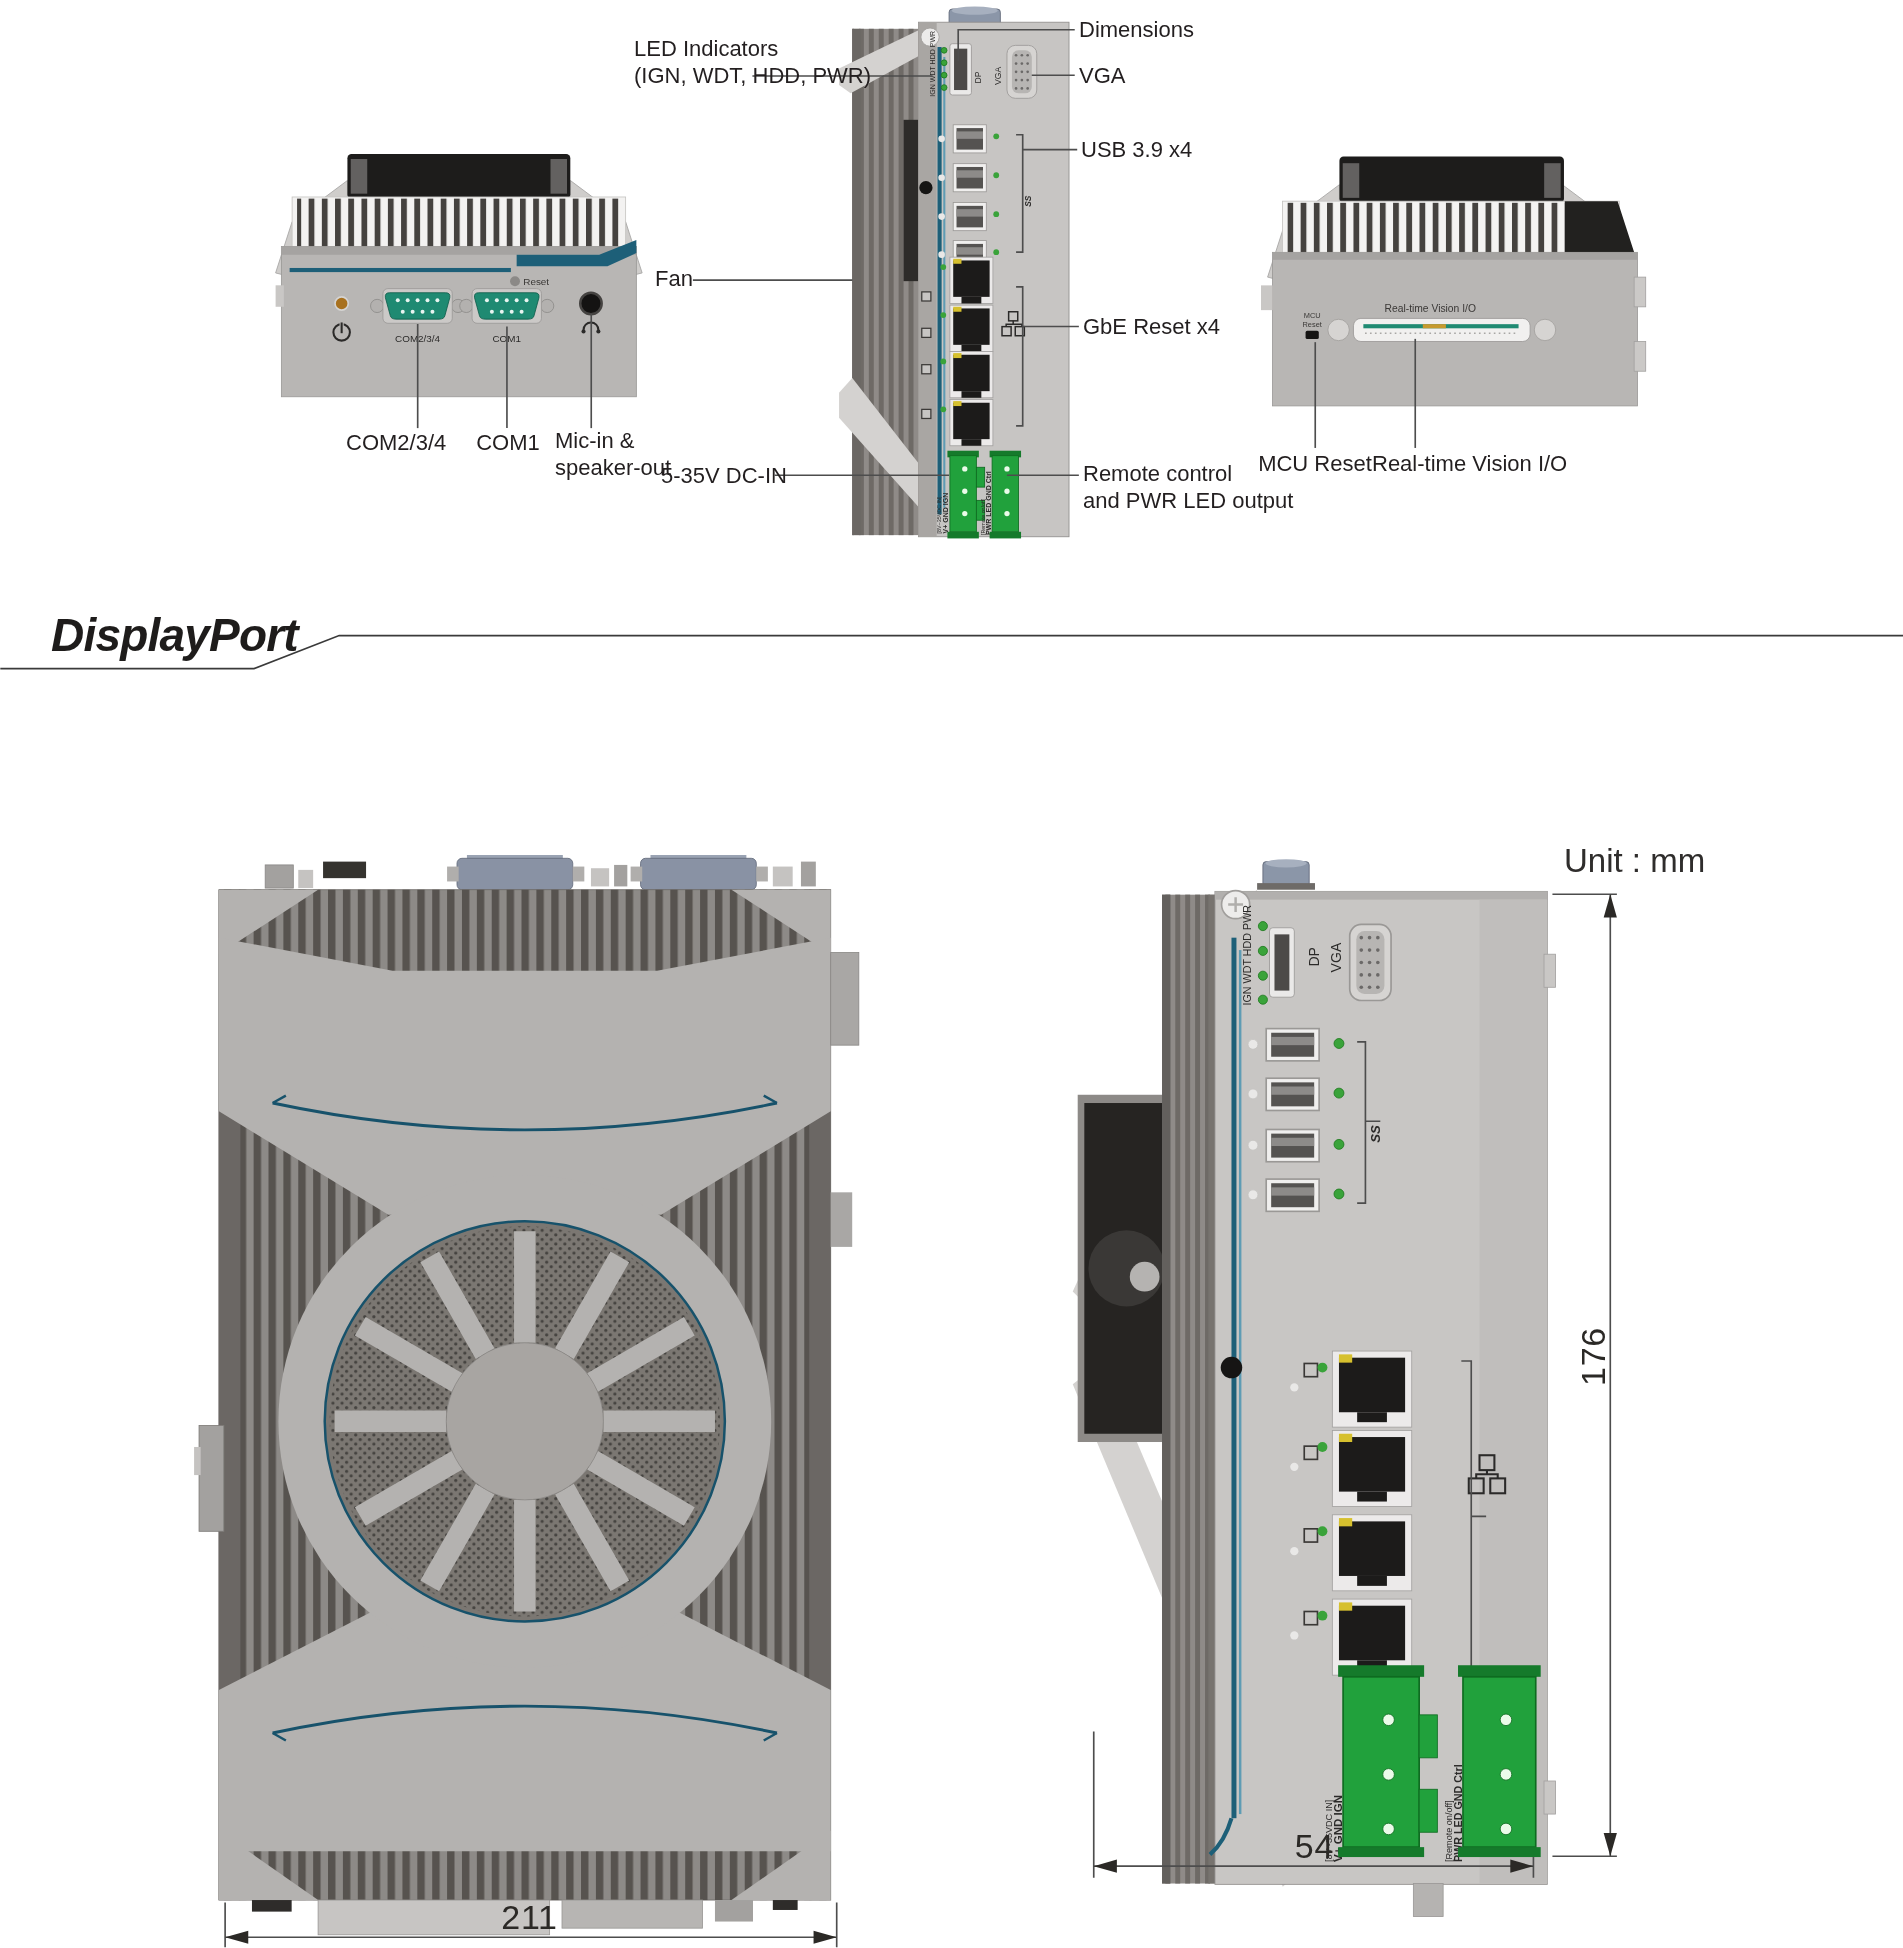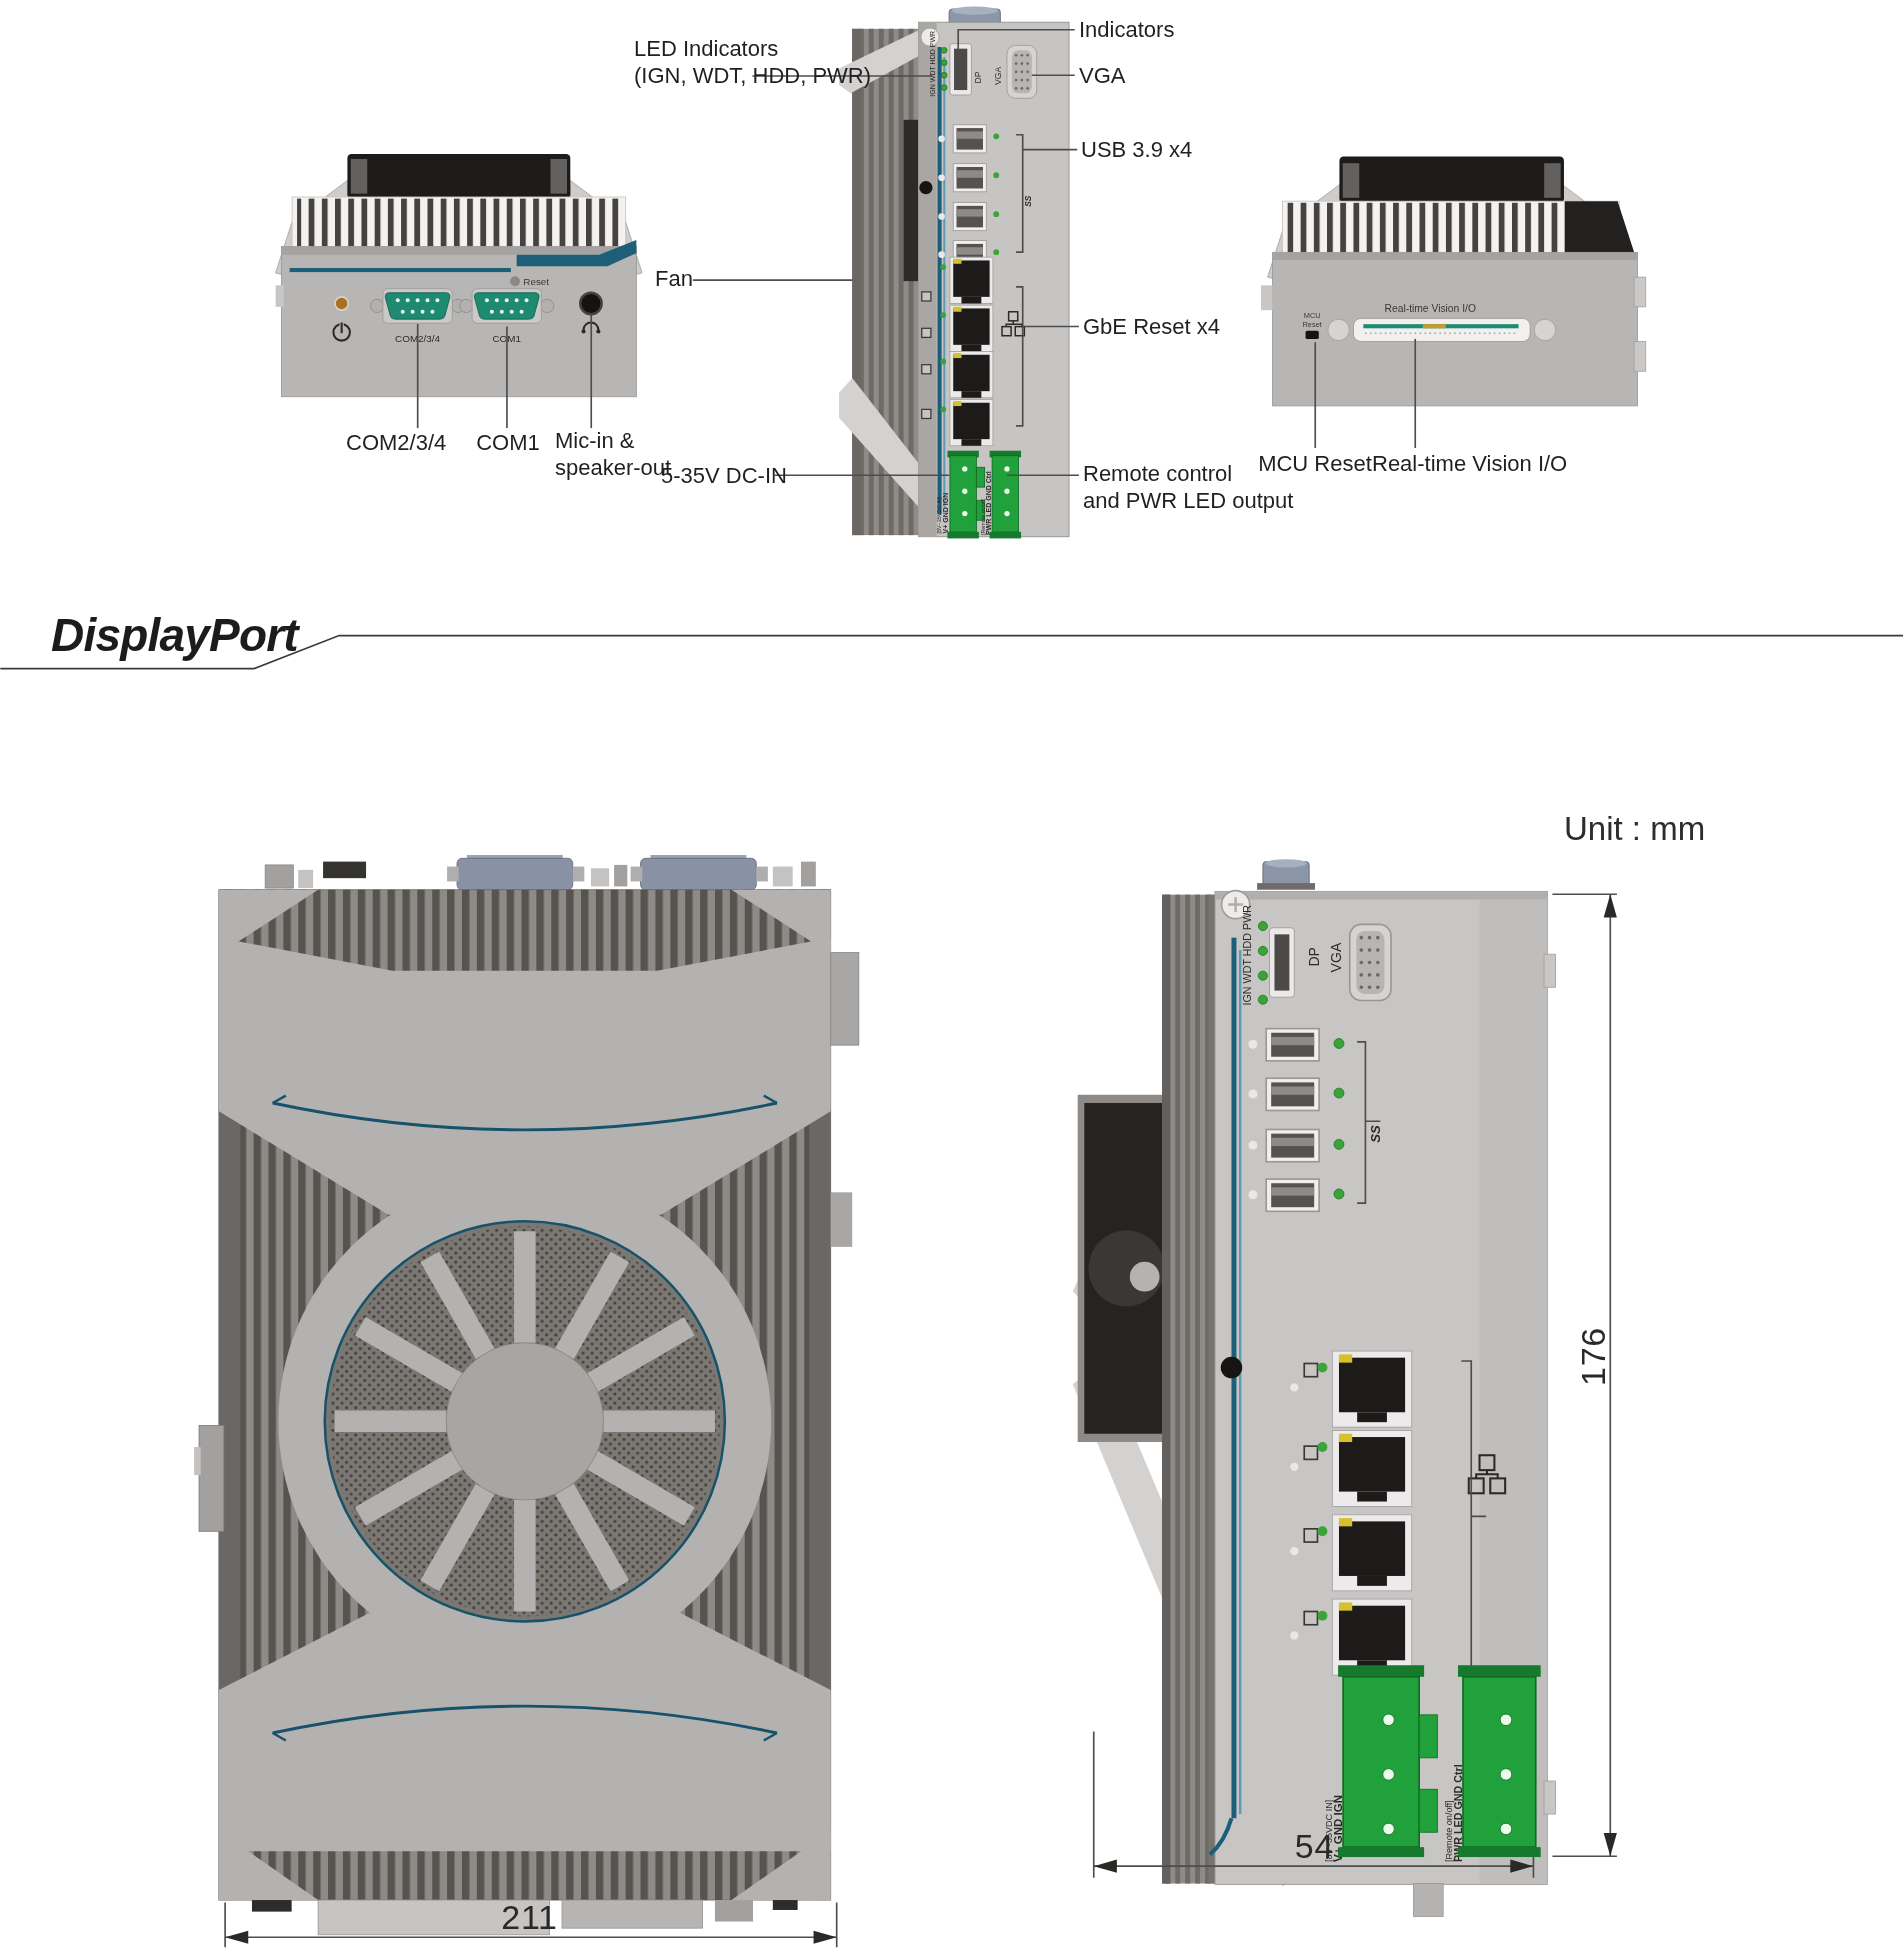--- a/index.html
+++ b/index.html
@@ -3,21 +3,21 @@
 <meta charset="utf-8">
 <style>
   html,body{margin:0;padding:0;background:#fff;}
   #page{position:relative;width:1904px;height:1948px;background:#ffffff;overflow:hidden;
         font-family:"Liberation Sans",sans-serif;color:#231f20;}
   .abs{position:absolute;}
   .lbl{position:absolute;font-size:22px;line-height:1.22;color:#231f20;white-space:nowrap;}
   .lbl.c{text-align:center;white-space:normal;}
   .dimnum{position:absolute;font-size:34px;color:#2b2926;text-align:center;letter-spacing:0.8px;}
   .title{position:absolute;font-size:46px;font-weight:bold;font-style:italic;color:#1e1c1b;letter-spacing:-0.8px;}
-  .unit{position:absolute;font-size:33px;color:#2f2d2c;}
+  .unit{position:absolute;font-size:33px;color:#2f2d2c;margin-top:32px;}
   svg{position:absolute;overflow:visible;}
   svg text{font-family:"Liberation Sans",sans-serif;}
 </style>
 </head>
 <body>
 
 <div id="page">
 
   <svg width="0" height="0">
     <defs>
@@ -585,21 +585,21 @@
       <polygon points="1855,2258 1827,2250 1827,2266"></polygon>
       <polygon points="1948,1082 1940,1110 1956,1110"></polygon>
       <polygon points="1948,2246 1940,2218 1956,2218"></polygon>
     </g>
   </svg>
 
   <div class="lbl" style="left:634px;top:36px">
     <div>LED Indicators</div>
     <div>(IGN, WDT, HDD, PWR)</div>
   </div>
-  <div class="lbl" style="left:1079px;top:16.5px">Indicators</div>
+  <div class="lbl" style="left:1079px;top:16.5px">Dimensions</div>
   <div class="lbl" style="left:1079px;top:63px">VGA</div>
   <div class="lbl" style="left:1081px;top:137px">USB 3.9 x4</div>
   <div class="lbl" style="left:655px;top:266px">Fan</div>
   <div class="lbl" style="left:1083px;top:314px">GbE Reset x4</div>
   <div class="lbl" style="left:661px;top:463px">5-35V DC-IN</div>
   <div class="lbl" style="left:1083px;top:461px">
     <div>Remote control</div>
     <div>and PWR LED output</div>
   </div>
   <div class="lbl c" style="left:346px;top:430px;width:95px">COM2/3/4</div>

